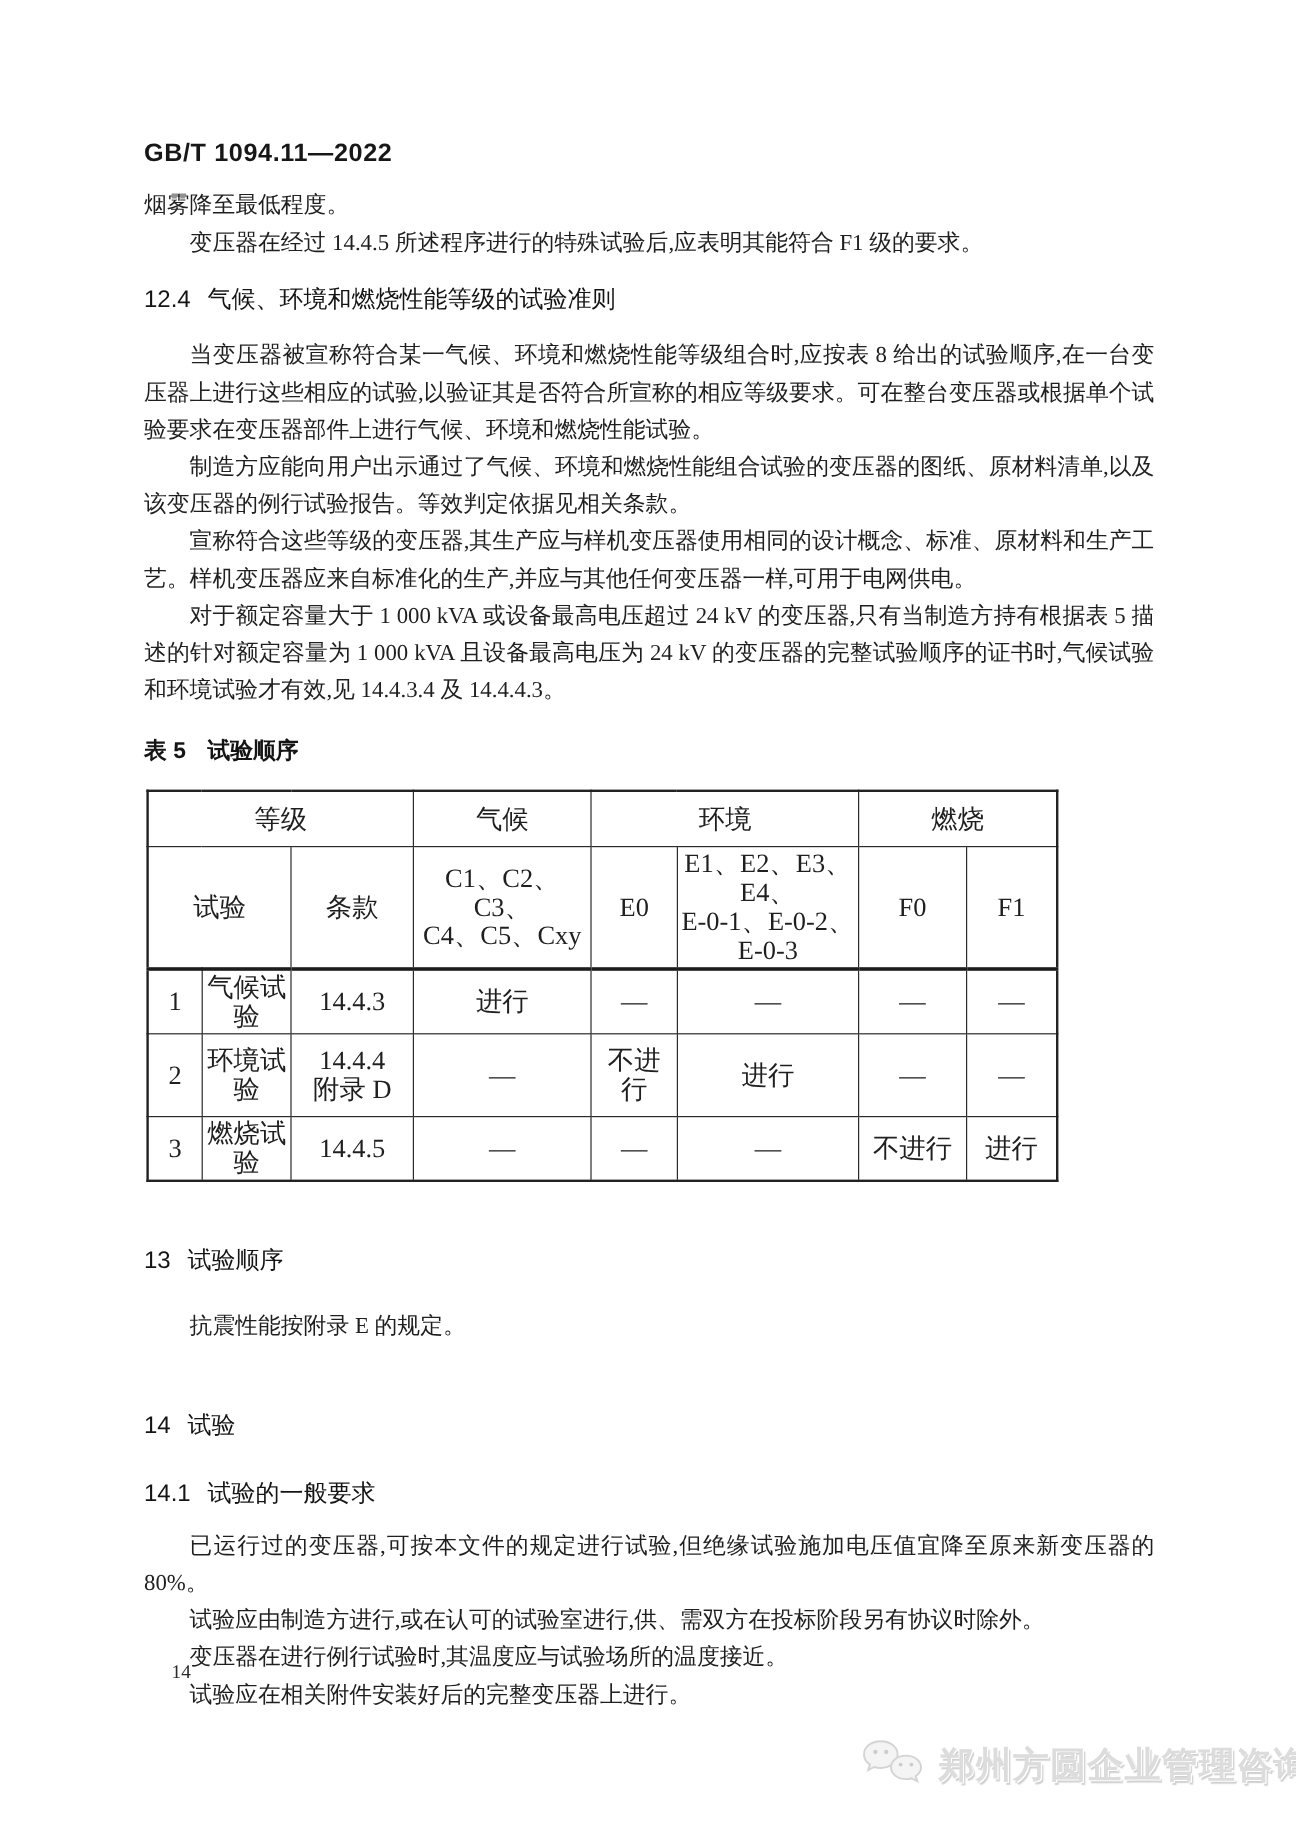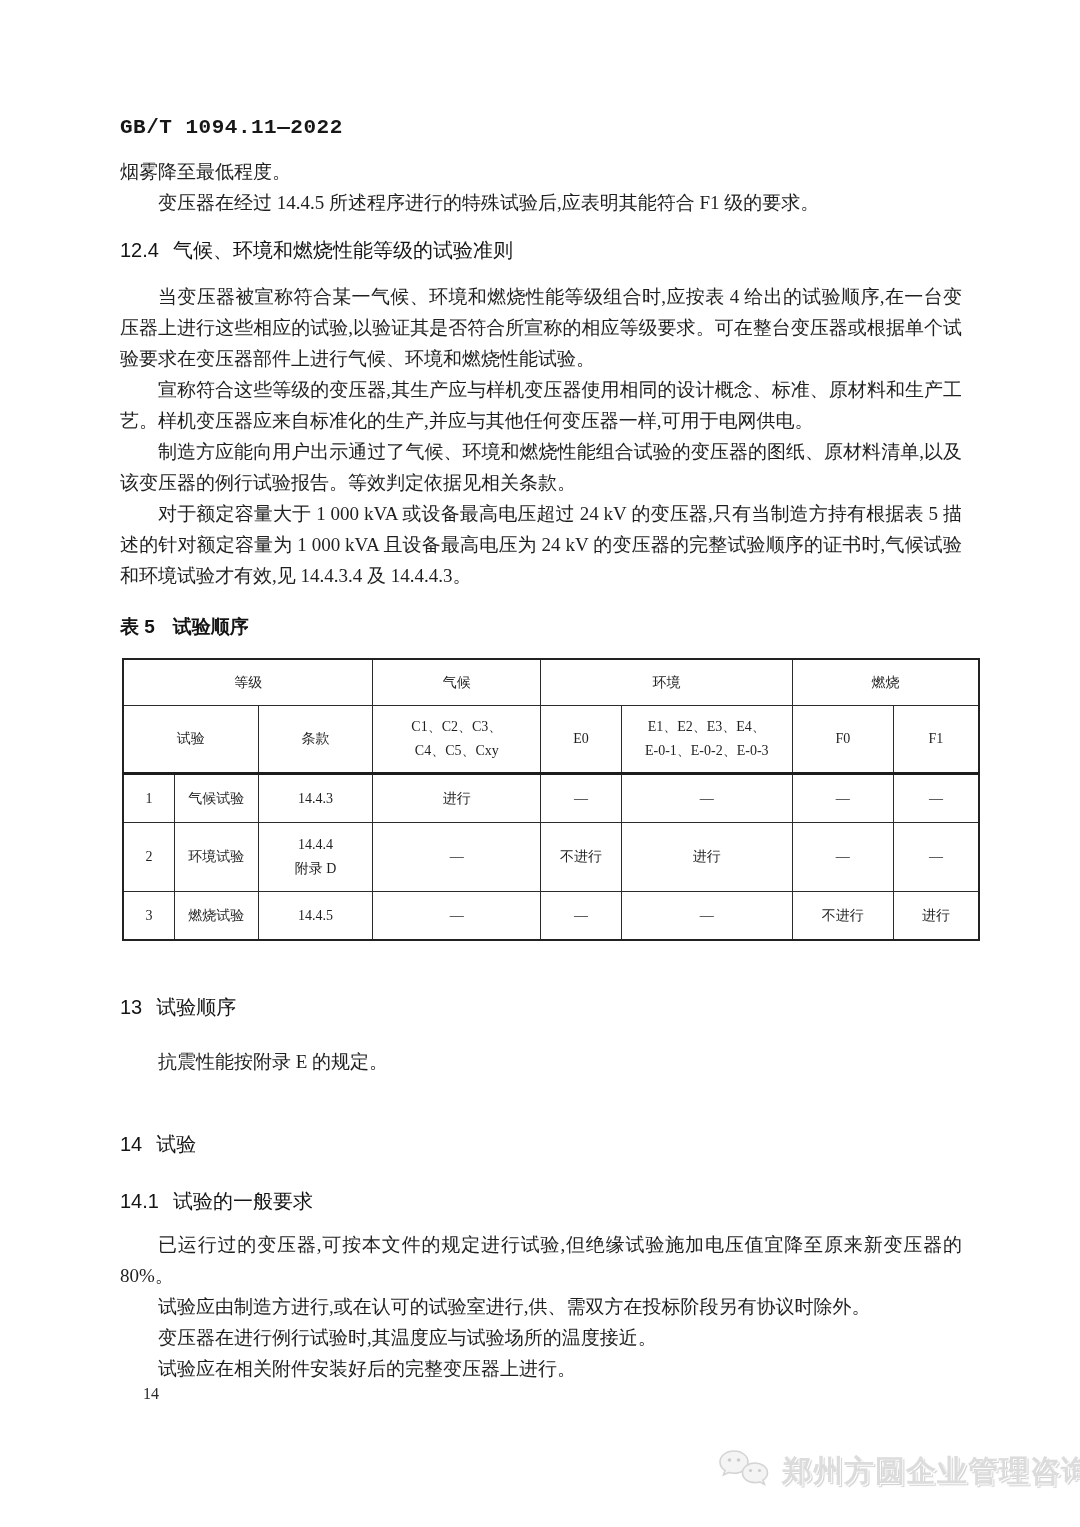--- a/index.html
+++ b/index.html
@@ -6,21 +6,21 @@
   body {
     width:1080px; height:1527px;
     background:#ffffff;
     font-family:"Liberation Serif","DejaVu Serif",serif;
     color:#1f1f1f;
     position:relative;
     overflow:hidden;
   }
   .doc-header {
     position:absolute; top:116px; left:120px;
-    font-family:Liberation Mono, monospace;
+    font-family:Liberation Sans, sans-serif;
     font-weight:bold; font-size:21px; letter-spacing:0.5px;
     color:#171717;
   }
   .content {
     position:absolute; top:156px; left:120px; width:842px;
     font-size:19px; line-height:31px; text-align:justify;
   }
   .content p { margin:0; }
   .indent { text-indent:2em; }
   .noindent { text-indent:0; }
@@ -35,24 +35,24 @@
   .h-14   { margin-top:52px !important; margin-bottom:24px !important; }
   .h-14-1 { margin-top:26px !important; margin-bottom:12px !important; }
   .tbl-caption {
     margin-top:20px !important; margin-bottom:16px !important;
     text-align:left; text-indent:0;
     font-family:"Liberation Sans","DejaVu Sans",sans-serif;
     font-weight:bold; font-size:19px; color:#141414;
   }
   .tbl-caption .cap-label { margin-right:18px; }
   table.t5 {
-    width:858px; margin-left:2px;
+    width:760px; margin-left:2px;
     border-collapse:collapse;
     border:2.5px solid #222;
-    font-size:14px; line-height:24px;
+    font-size:22px; line-height:24px;
     table-layout:fixed;
   }
   table.t5 td {
     border:1.5px solid #2b2b2b;
     text-align:center; vertical-align:middle;
     padding:2px 3px;
   }
   table.t5 tr.hdr1 td { height:41px; }
   table.t5 tr.hdr2 td { height:62px; border-bottom:3px solid #1d1d1d; }
   table.t5 tr.r1 td { height:43px; }
@@ -82,23 +82,23 @@
 
 <div class="doc-header">GB/T 1094.11—2022</div>
 
 <div class="content">
 
   <p class="noindent">烟雾降至最低程度。</p>
   <p class="indent">变压器在经过 14.4.5 所述程序进行的特殊试验后,应表明其能符合 F1 级的要求。</p>
 
   <p class="h-sec h-12-4"><span class="sec-no">12.4</span><span>气候、环境和燃烧性能等级的试验准则</span></p>
 
-  <p class="indent">当变压器被宣称符合某一气候、环境和燃烧性能等级组合时,应按表 4 给出的试验顺序,在一台变压器上进行这些相应的试验,以验证其是否符合所宣称的相应等级要求。可在整台变压器或根据单个试验要求在变压器部件上进行气候、环境和燃烧性能试验。</p>
+  <p class="indent">当变压器被宣称符合某一气候、环境和燃烧性能等级组合时,应按表 8 给出的试验顺序,在一台变压器上进行这些相应的试验,以验证其是否符合所宣称的相应等级要求。可在整台变压器或根据单个试验要求在变压器部件上进行气候、环境和燃烧性能试验。</p>
+  <p class="indent">制造方应能向用户出示通过了气候、环境和燃烧性能组合试验的变压器的图纸、原材料清单,以及该变压器的例行试验报告。等效判定依据见相关条款。</p>
   <p class="indent">宣称符合这些等级的变压器,其生产应与样机变压器使用相同的设计概念、标准、原材料和生产工艺。样机变压器应来自标准化的生产,并应与其他任何变压器一样,可用于电网供电。</p>
-  <p class="indent">制造方应能向用户出示通过了气候、环境和燃烧性能组合试验的变压器的图纸、原材料清单,以及该变压器的例行试验报告。等效判定依据见相关条款。</p>
   <p class="indent">对于额定容量大于 1 000 kVA 或设备最高电压超过 24 kV 的变压器,只有当制造方持有根据表 5 描述的针对额定容量为 1 000 kVA 且设备最高电压为 24 kV 的变压器的完整试验顺序的证书时,气候试验和环境试验才有效,见 14.4.3.4 及 14.4.4.3。</p>
 
   <p class="tbl-caption"><span class="cap-label">表 5</span><span>试验顺序</span></p>
 
   <table class="t5">
     <colgroup>
       <col style="width:6%">
         <col style="width:9.8%">
         <col style="width:13.4%">
         <col style="width:19.6%">

